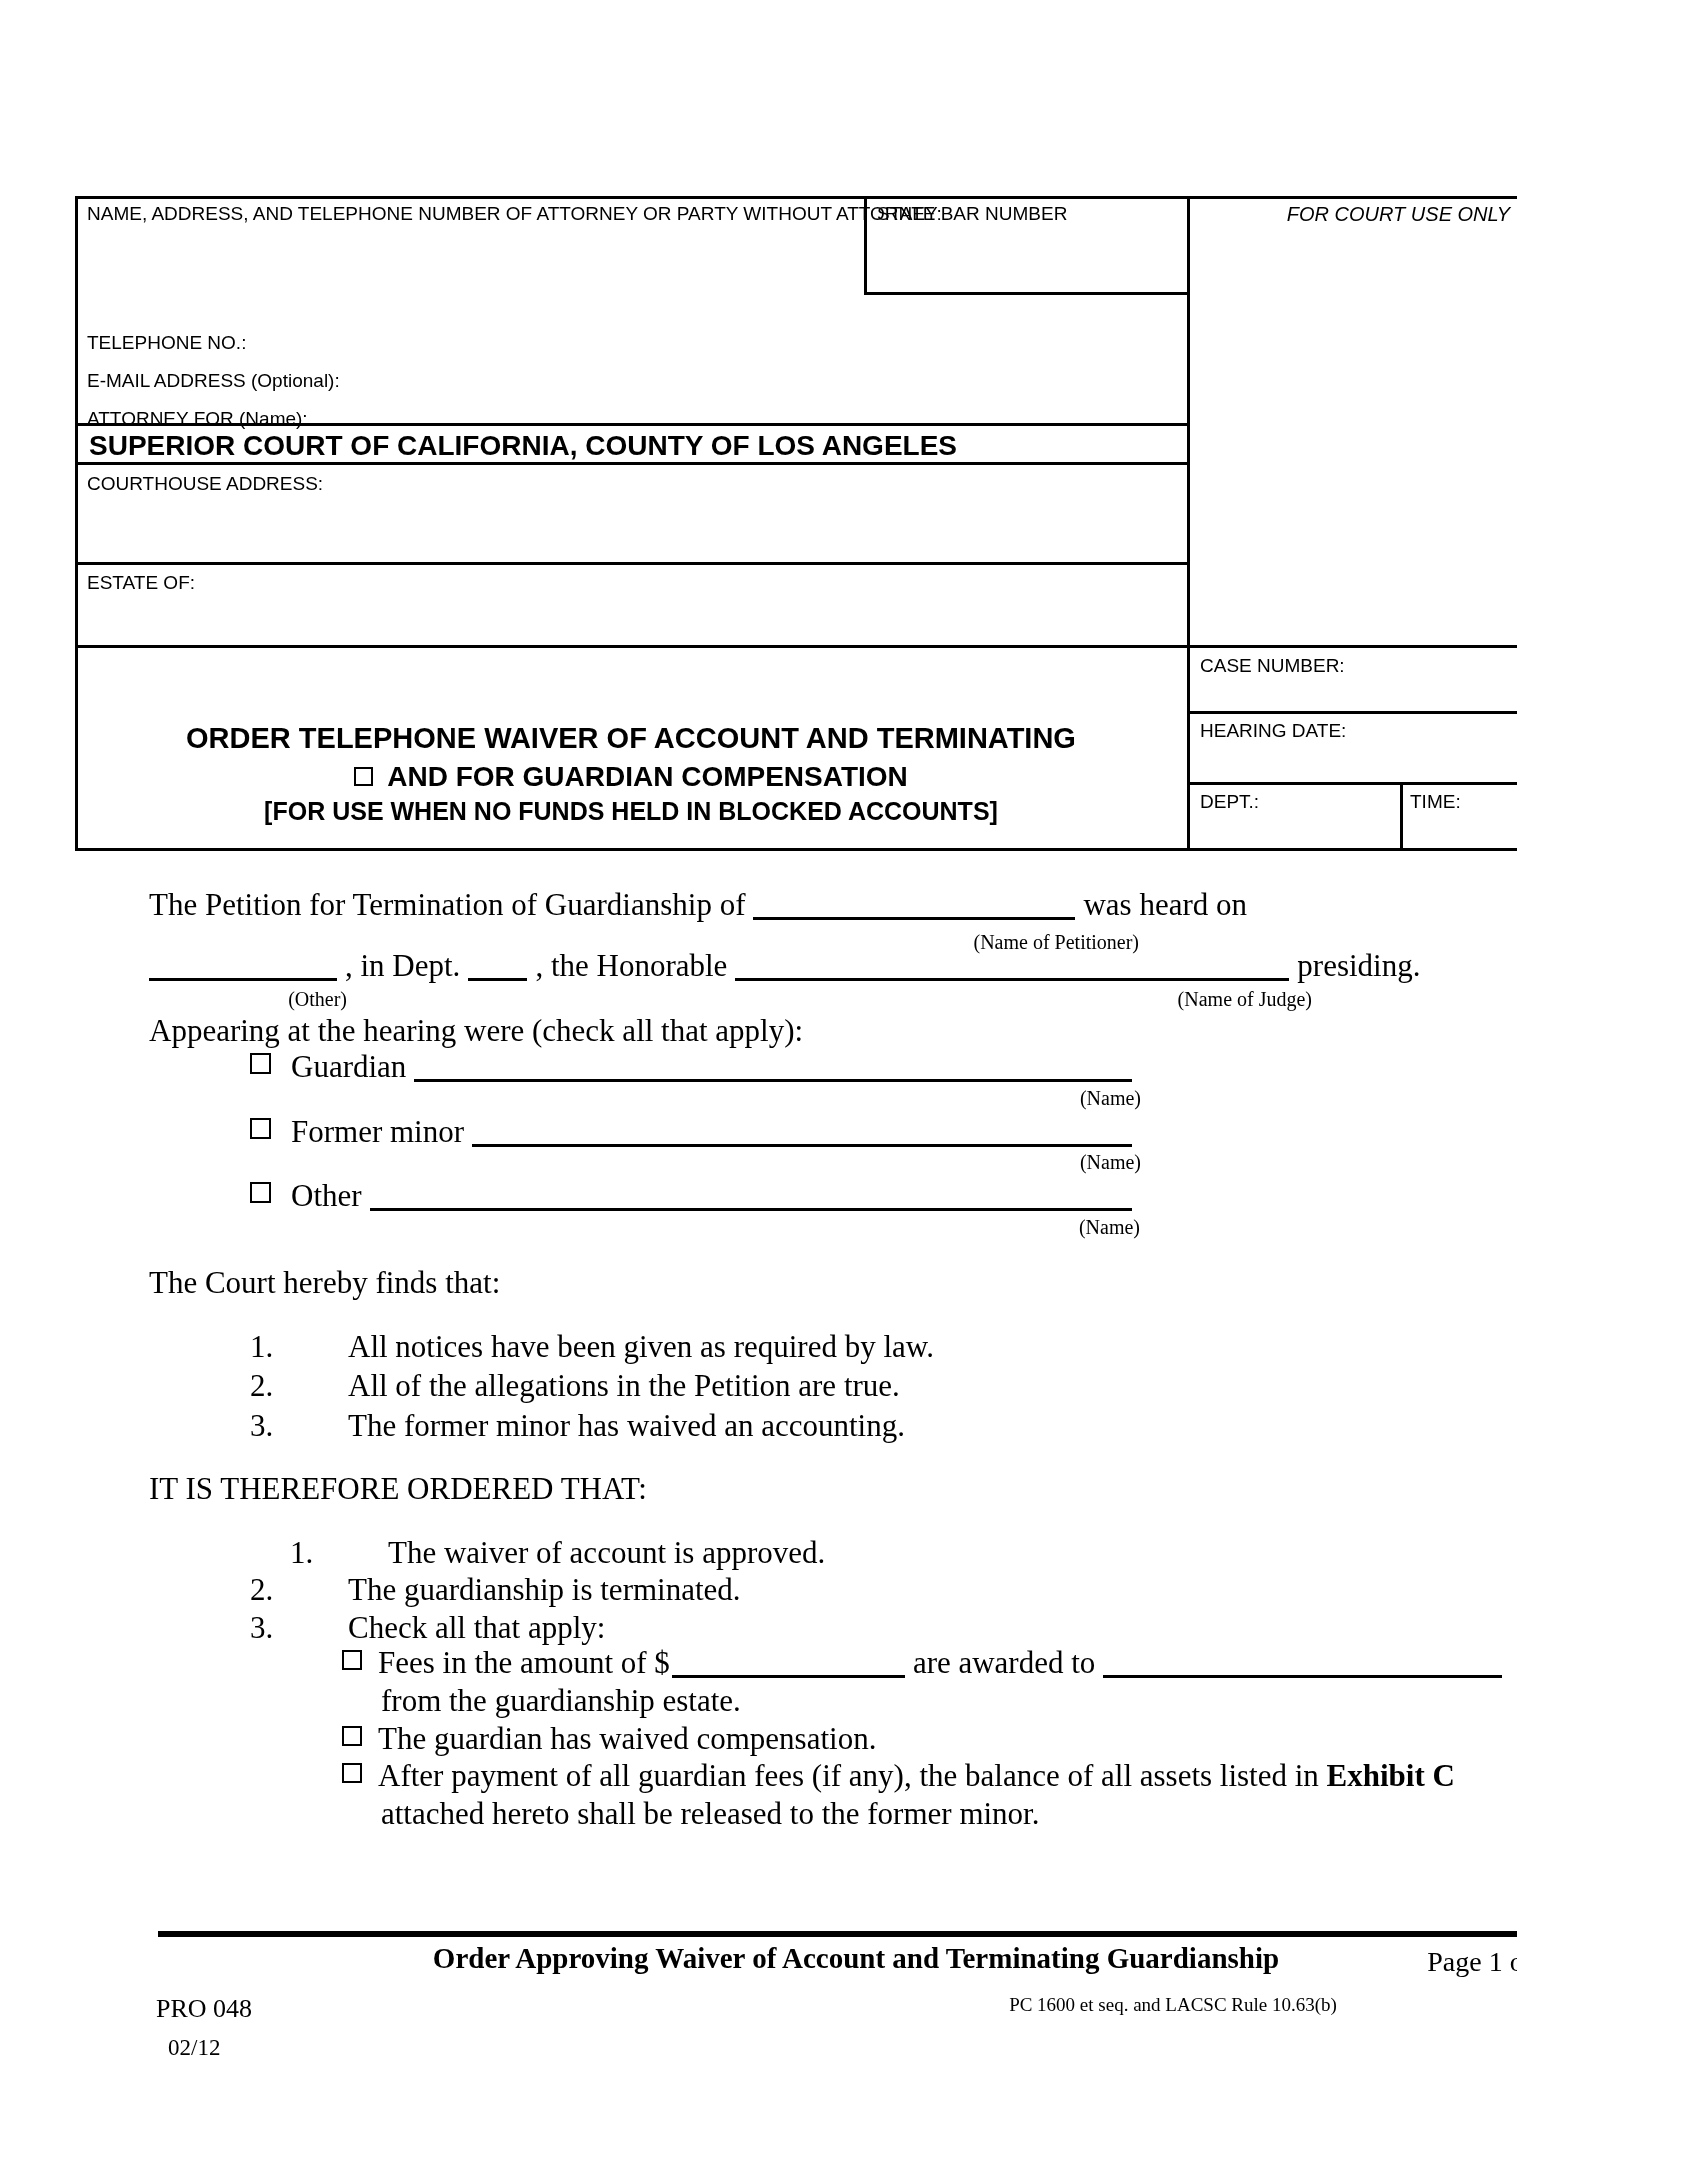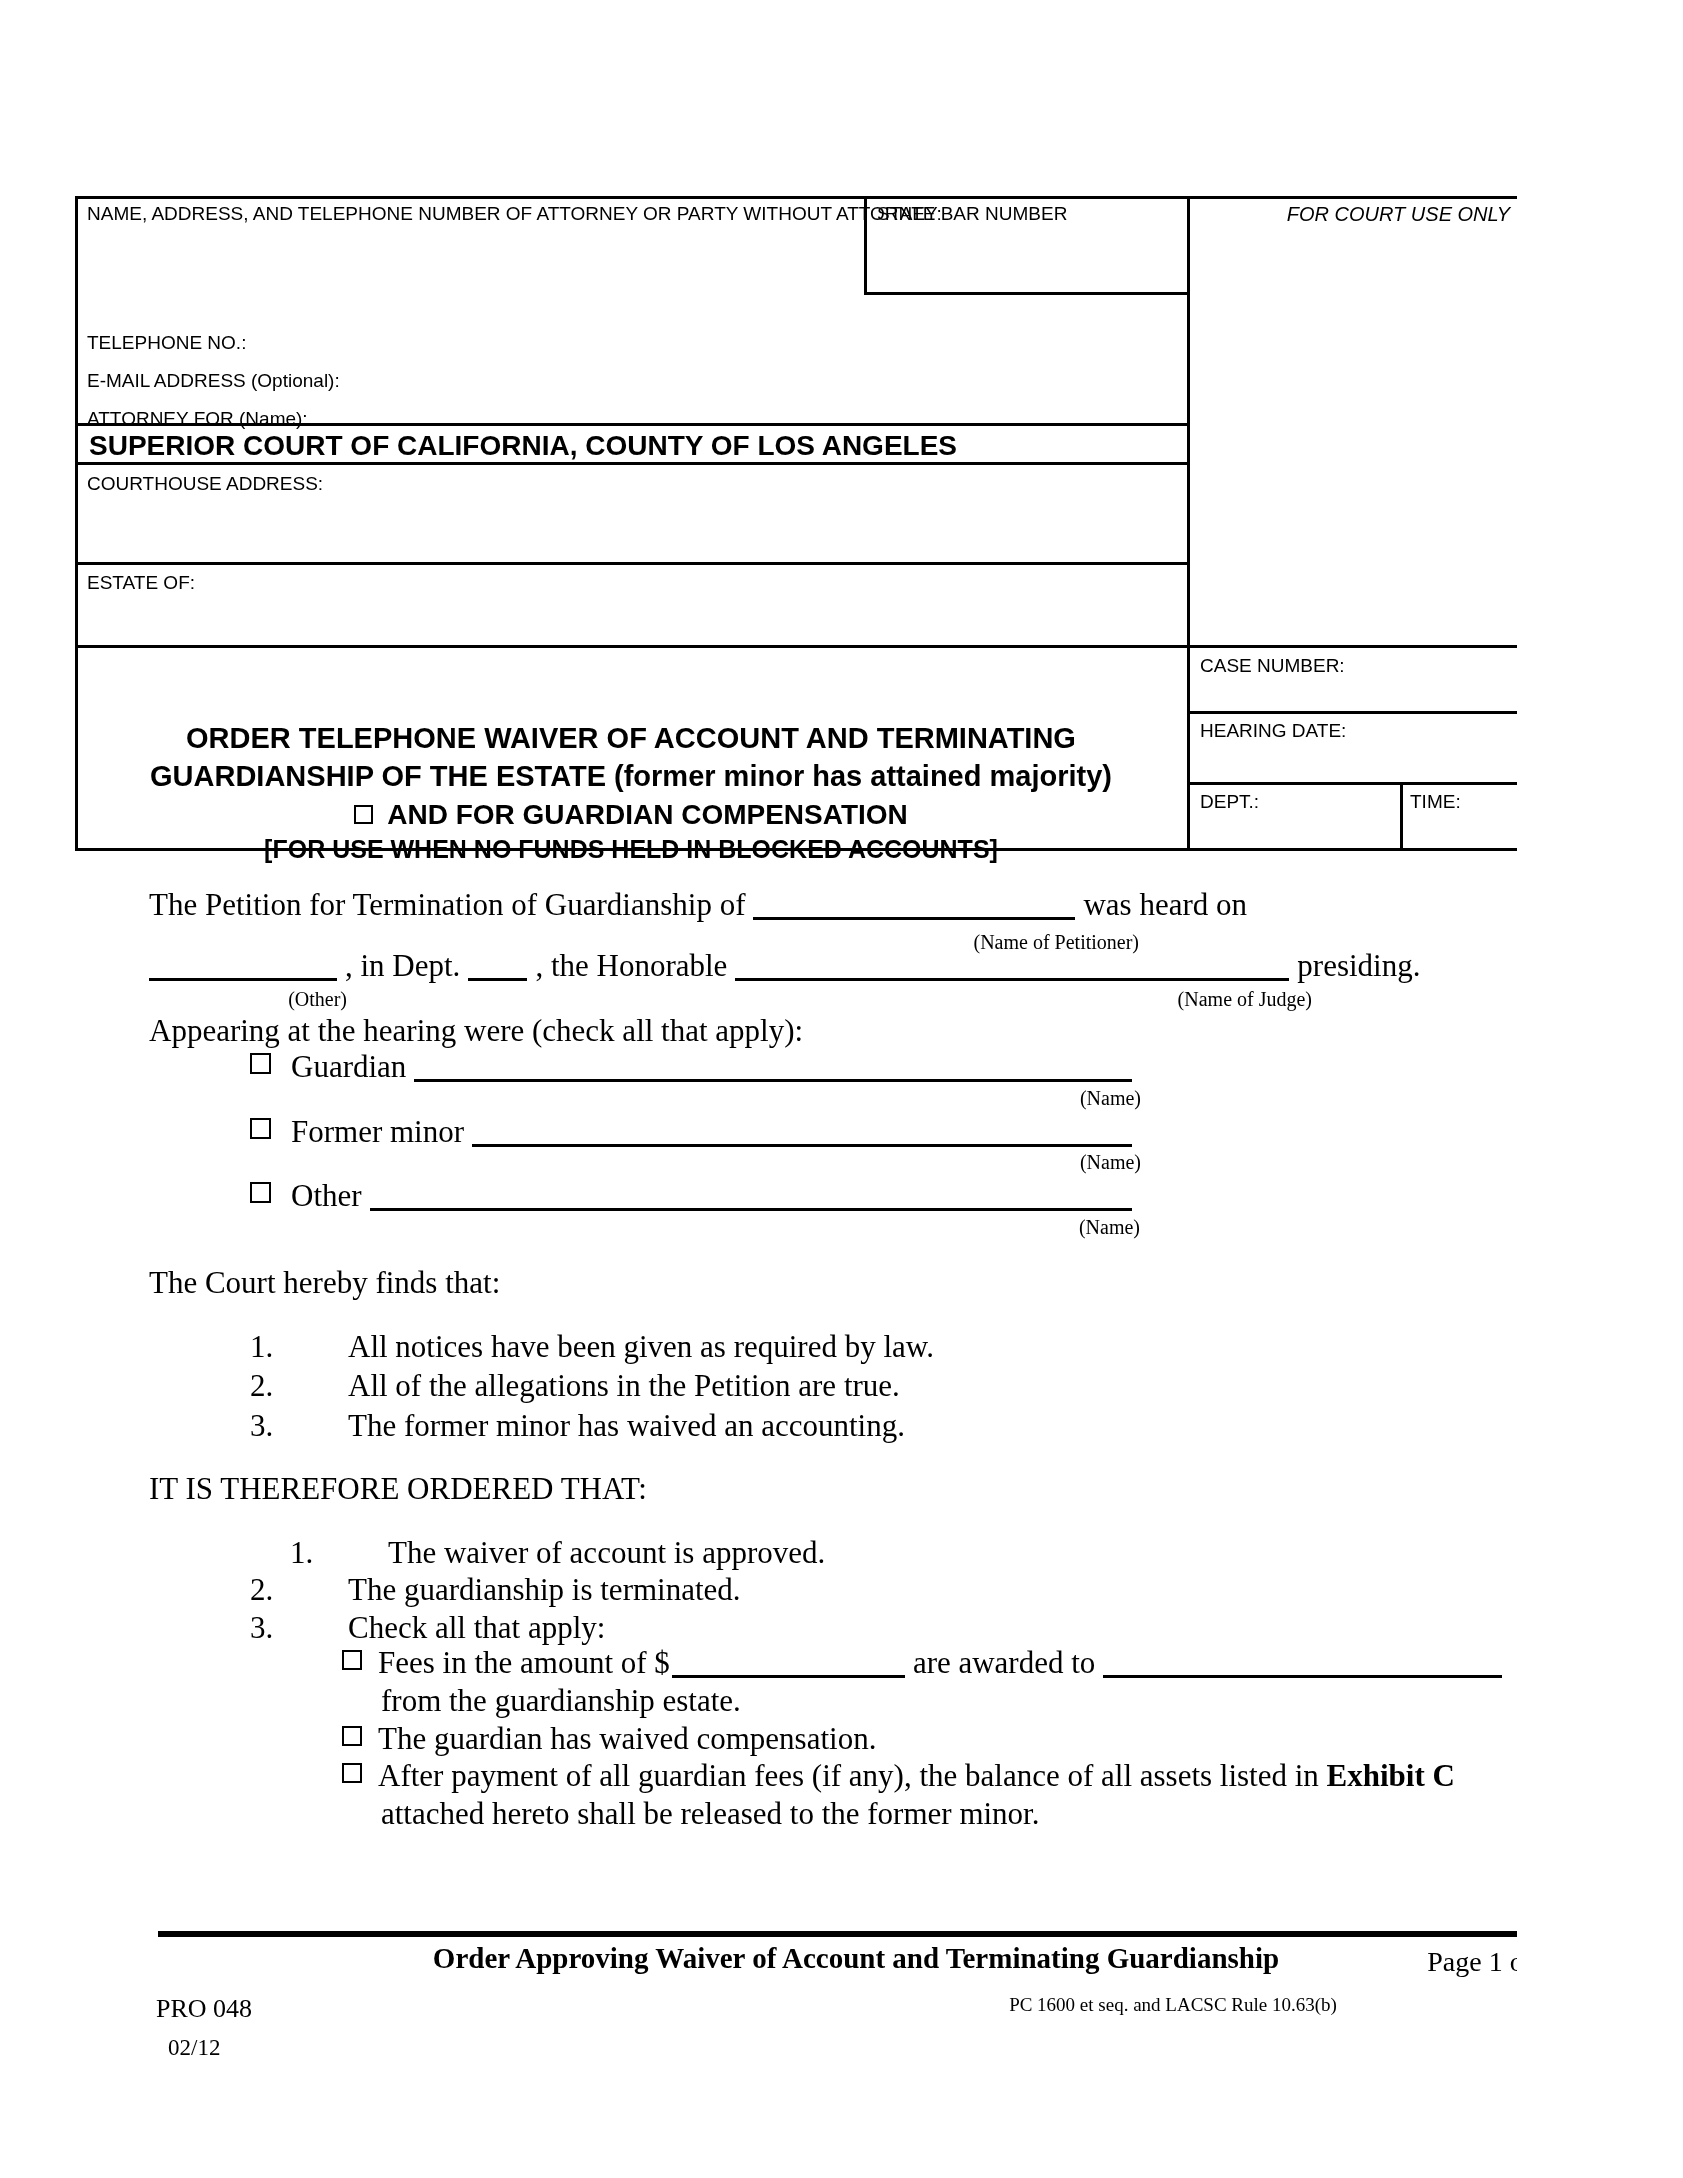--- a/index.html
+++ b/index.html
@@ -85,21 +85,20 @@
   <div class="abs sans bold" style="left:89px; top:430px; font-size:28px; white-space:nowrap;">SUPERIOR COURT OF CALIFORNIA, COUNTY OF LOS ANGELES</div>
   <div class="abs lbl" style="left:87px; top:473px;">COURTHOUSE ADDRESS:</div>
   <div class="abs lbl" style="left:87px; top:572px;">ESTATE OF:</div>
   <div class="abs lbl" style="left:1200px; top:655px;">CASE NUMBER:</div>
   <div class="abs lbl" style="left:1200px; top:720px;">HEARING DATE:</div>
   <div class="abs lbl" style="left:1200px; top:791px;">DEPT.:</div>
   <div class="abs lbl" style="left:1410px; top:791px;">TIME:</div>
 
   <div class="abs title-block" style="left:75px; top:719px; width:1112px;">
     <div class="t-line">ORDER TELEPHONE WAIVER OF ACCOUNT AND TERMINATING</div>
-    <div class="t-line">GUARDIANSHIP OF THE ESTATE (former minor has attained majority)</div>
     <div class="t-line t-line3"><span class="cb-title"></span><span>AND FOR GUARDIAN COMPENSATION</span></div>
     <div class="t-line t-line4">[FOR USE WHEN NO FUNDS HELD IN BLOCKED ACCOUNTS]</div>
   </div>
 
   <div class="abs body-text" style="left:149px; top:887px;"><span>The Petition for Termination of Guardianship of</span><span class="blank" style="width:322px;"></span><span>was heard on</span></div>
   <div class="abs sub-lbl" style="left:807px; top:931px; width:332px;">(Name of  Petitioner)</div>
 
   <div class="abs body-text" style="left:149px; top:948px;"><span class="blank" style="width:188px; margin-left:0;"></span><span>, in Dept.</span><span class="blank" style="width:59px;"></span><span>, the Honorable</span><span class="blank" style="width:554px;"></span><span>presiding.</span></div>
   <div class="abs sub-lbl" style="left:149px; top:988px; width:198px;">(Other)</div>
   <div class="abs sub-lbl" style="left:743px; top:988px; width:569px;">(Name of Judge)</div>

